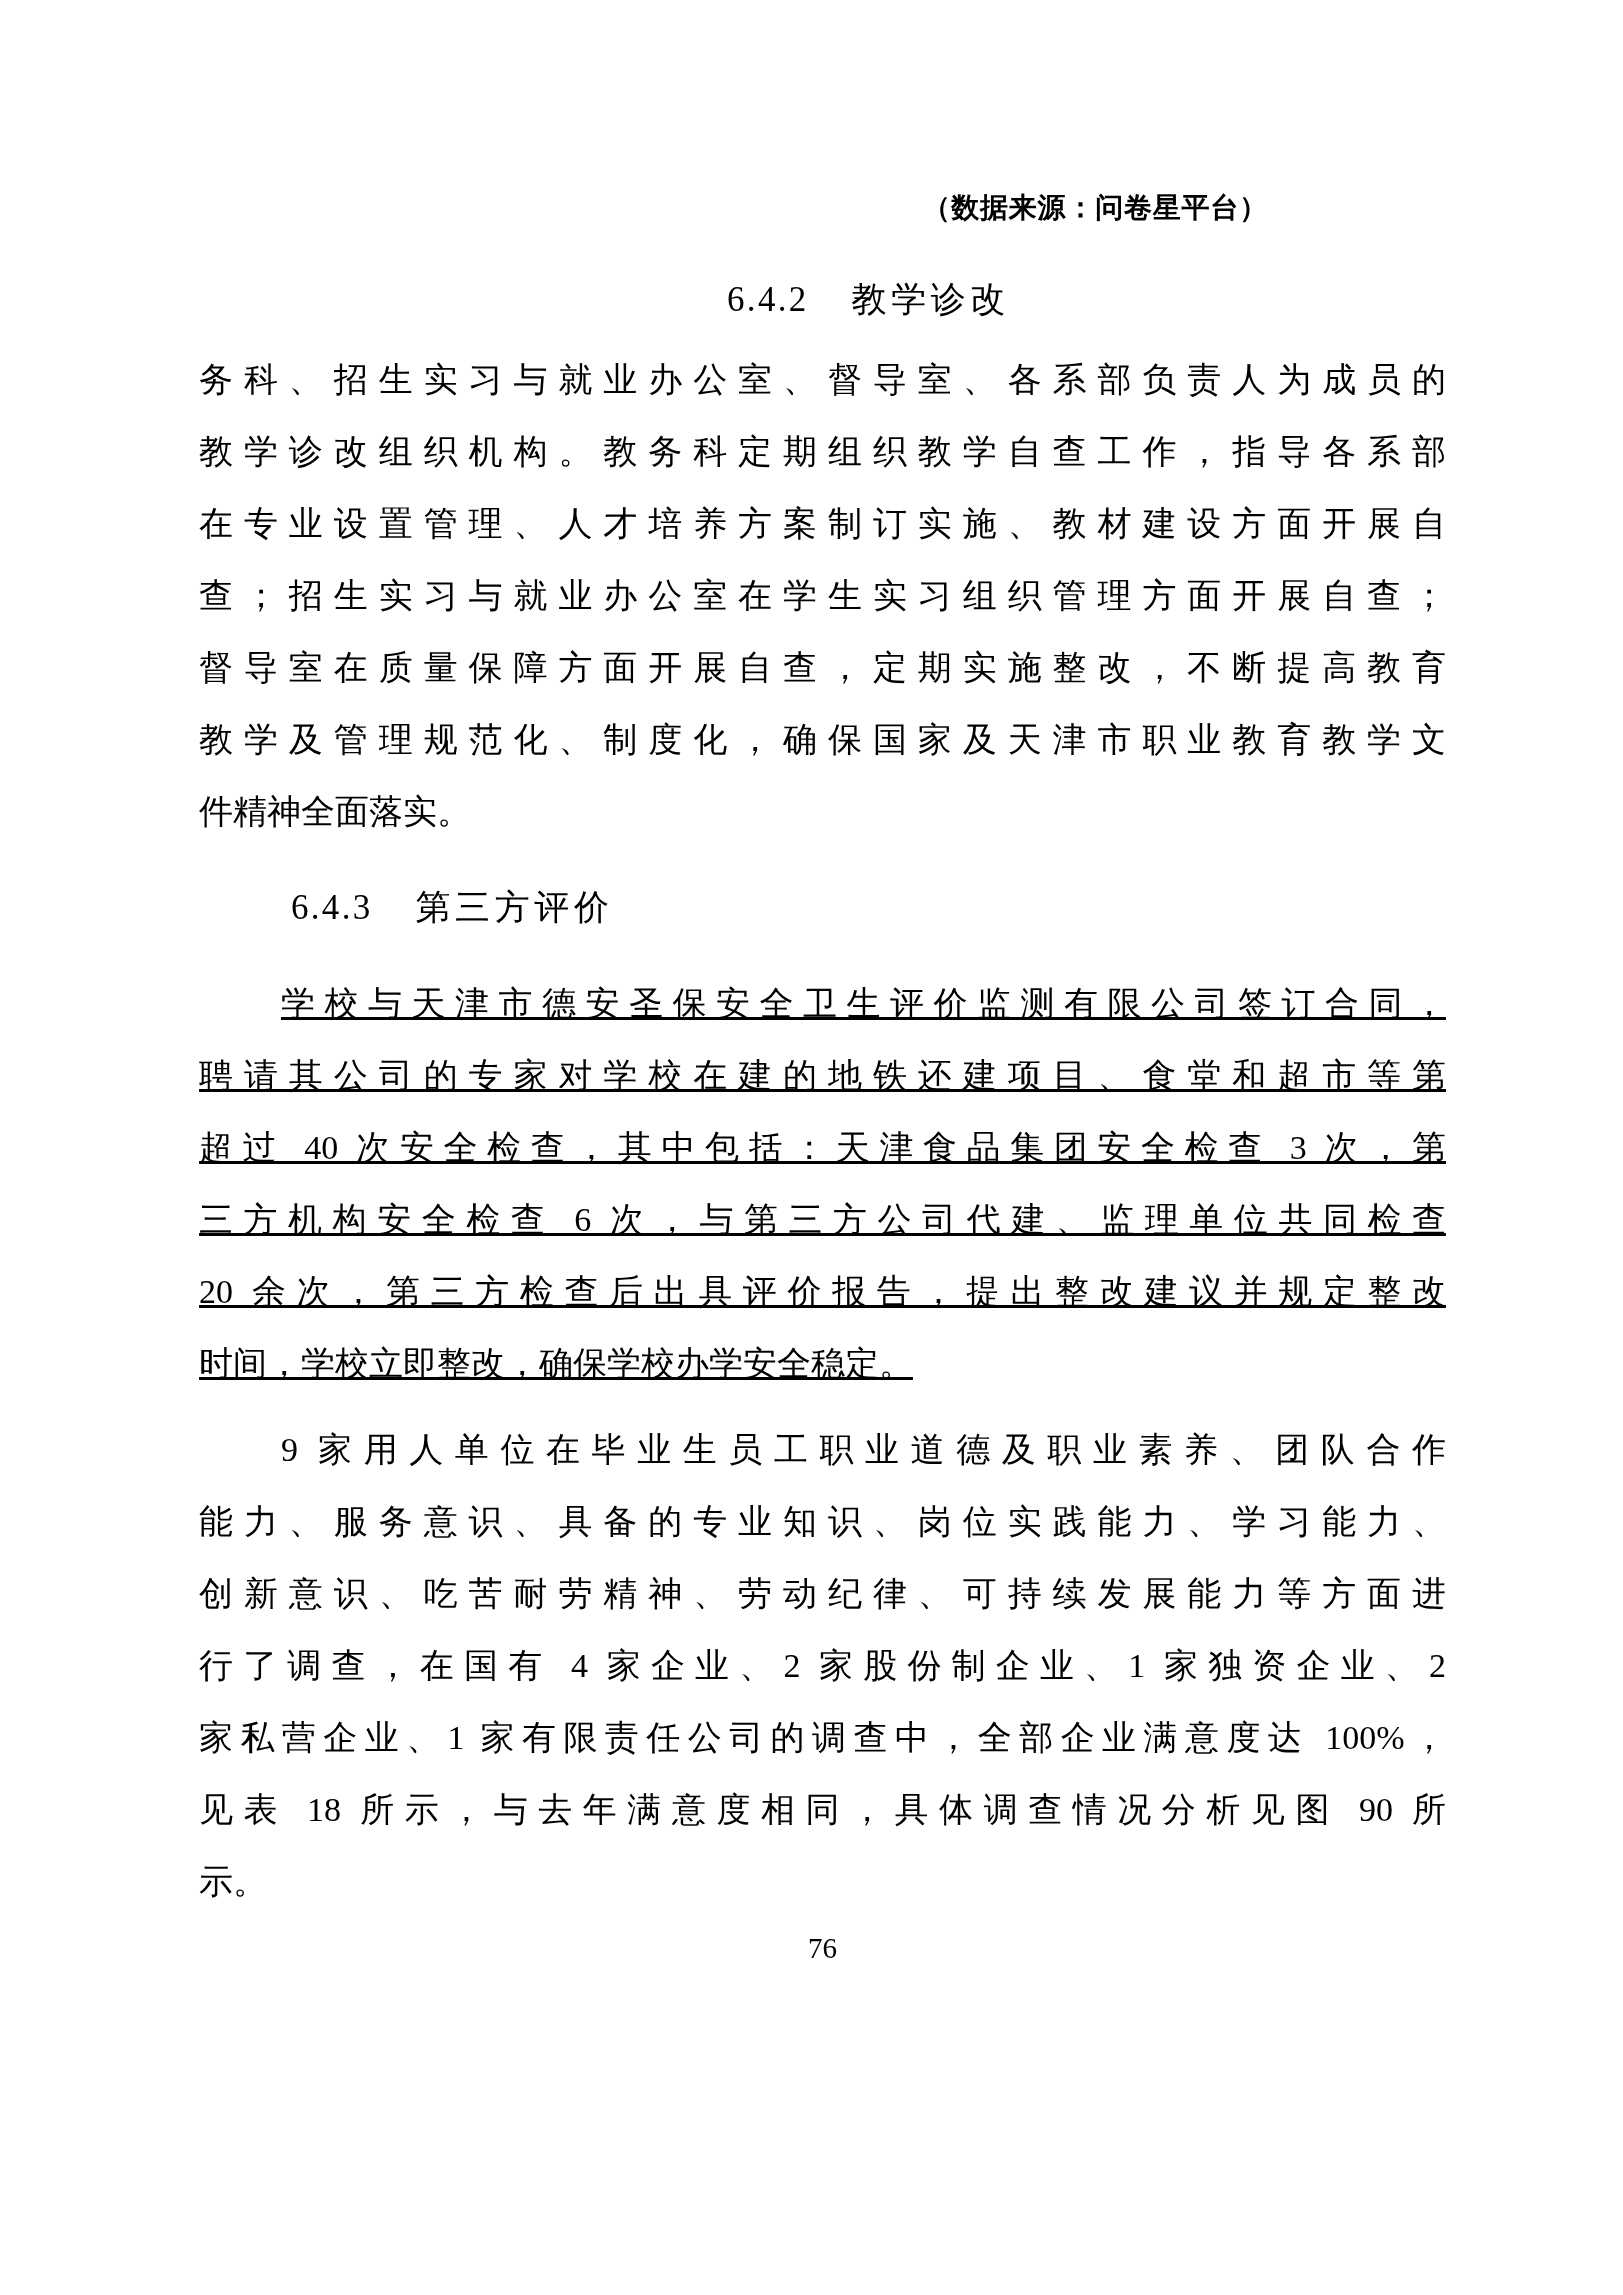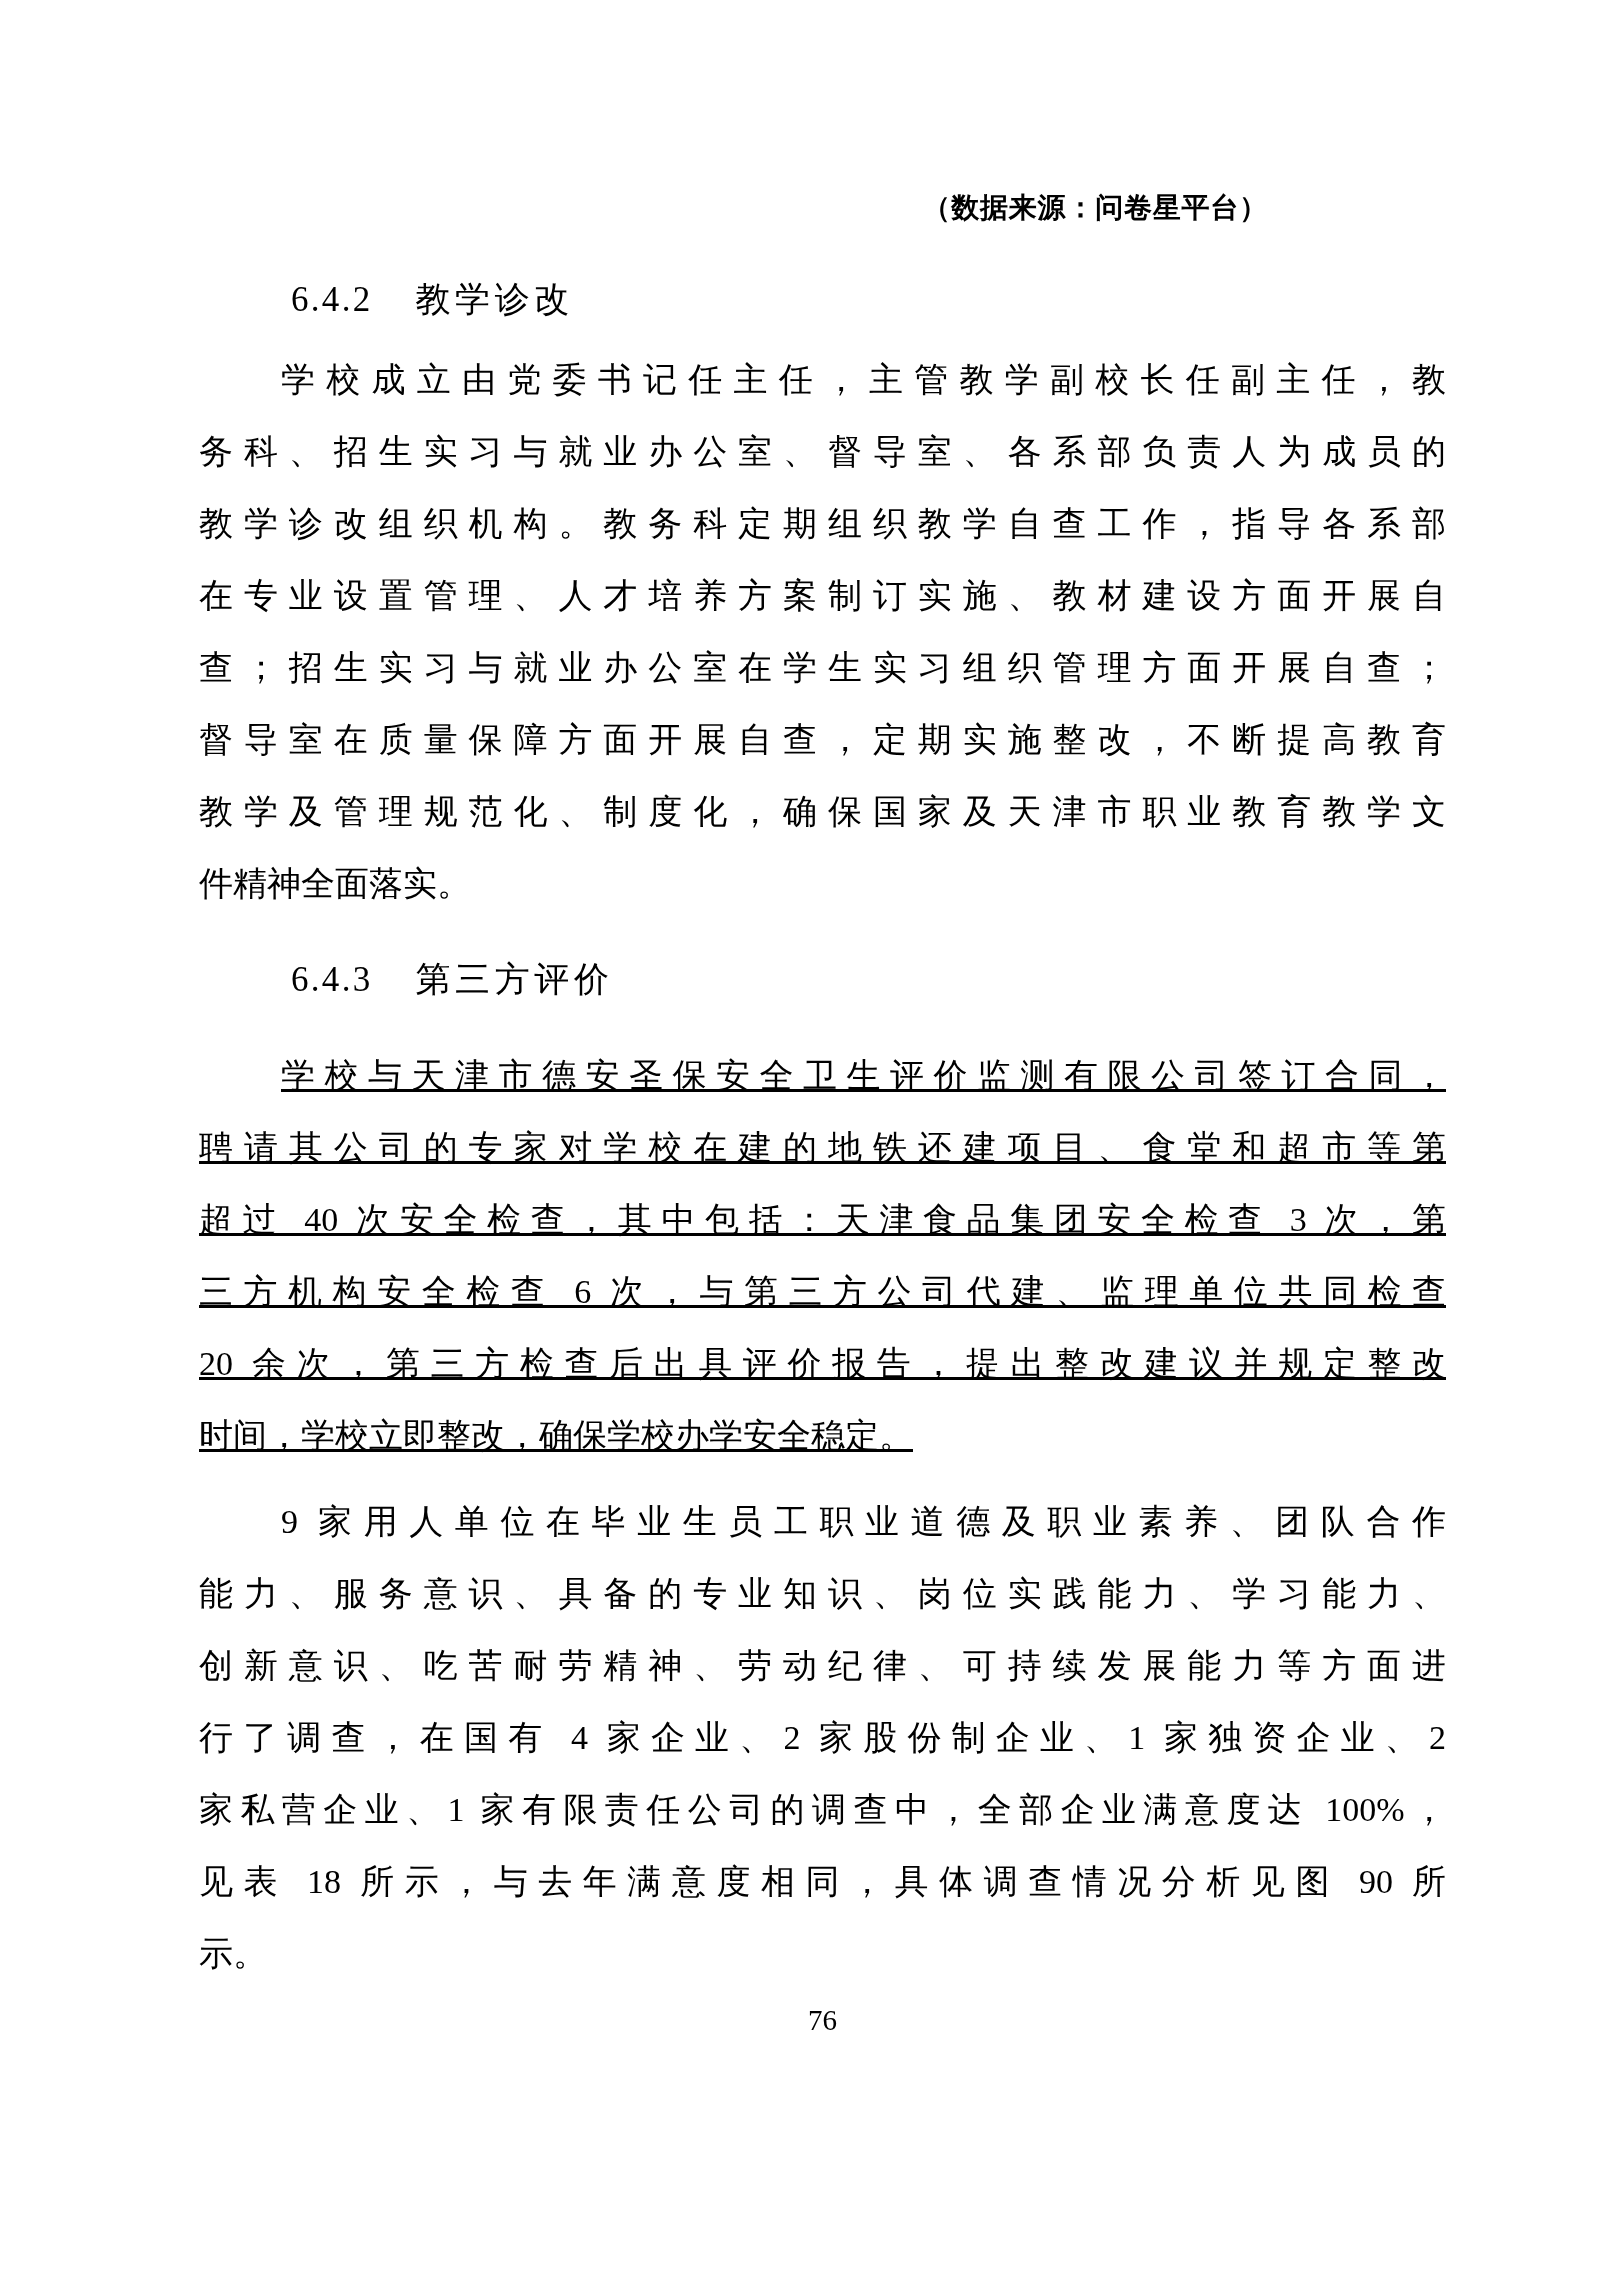--- a/index.html
+++ b/index.html
@@ -34,21 +34,21 @@
     padding-left: 92px;
     white-space: nowrap;
   }
   .heading .num {
     letter-spacing: 2.3px;
   }
   .heading .title {
     margin-left: 43px;
     letter-spacing: 4.6px;
   }
-  .h1 { margin-top: 49px; }
+  .h1 { margin-top: 49px; text-align: center; }
   .h2 { margin-top: 37px; }
   .para {
     font-size: 34px;
   }
   .p1 { margin-top: 20.5px; }
   .p2 { margin-top: 37px; text-decoration: underline; }
   .p3 { margin-top: 14.5px; }
   .line {
     height: 72px;
     line-height: 72px;
@@ -73,21 +73,20 @@
 
 <div class="page">
 
   <div class="source-note">（数据来源：问卷星平台）</div>
 
   <div class="heading h1">
     <span class="num">6.4.2</span><span class="title">教学诊改</span>
   </div>
 
   <div class="para p1">
-      <div class="line indent">学校成立由党委书记任主任，主管教学副校长任副主任，教</div>
       <div class="line">务科、招生实习与就业办公室、督导室、各系部负责人为成员的</div>
       <div class="line">教学诊改组织机构。教务科定期组织教学自查工作，指导各系部</div>
       <div class="line">在专业设置管理、人才培养方案制订实施、教材建设方面开展自</div>
       <div class="line">查；招生实习与就业办公室在学生实习组织管理方面开展自查；</div>
       <div class="line">督导室在质量保障方面开展自查，定期实施整改，不断提高教育</div>
       <div class="line">教学及管理规范化、制度化，确保国家及天津市职业教育教学文</div>
       <div class="line last">件精神全面落实。</div>
     </div>
 
   <div class="heading h2">

